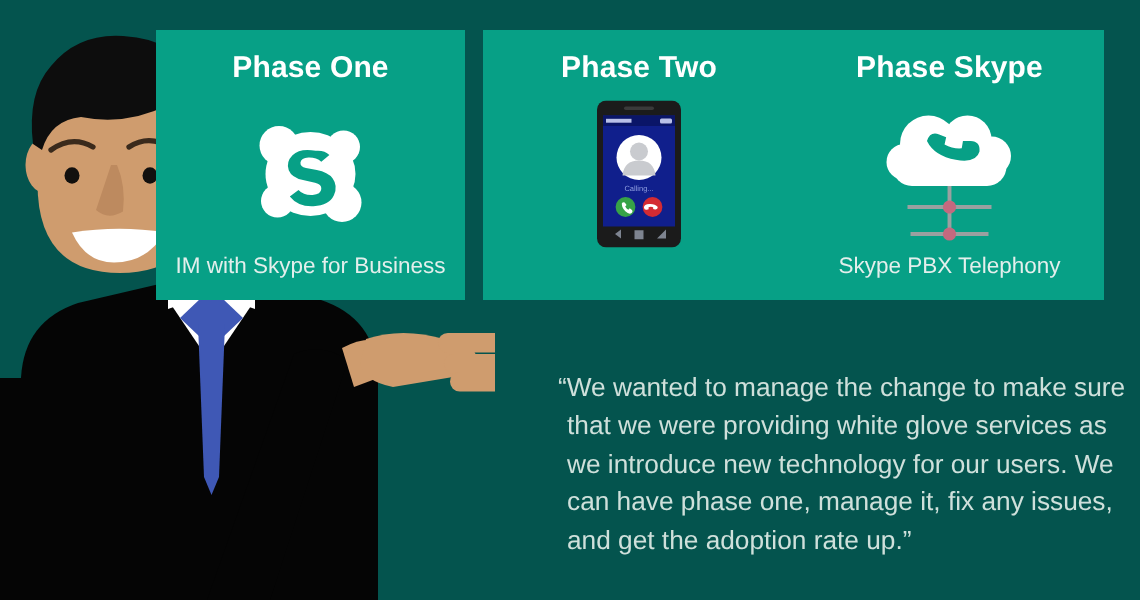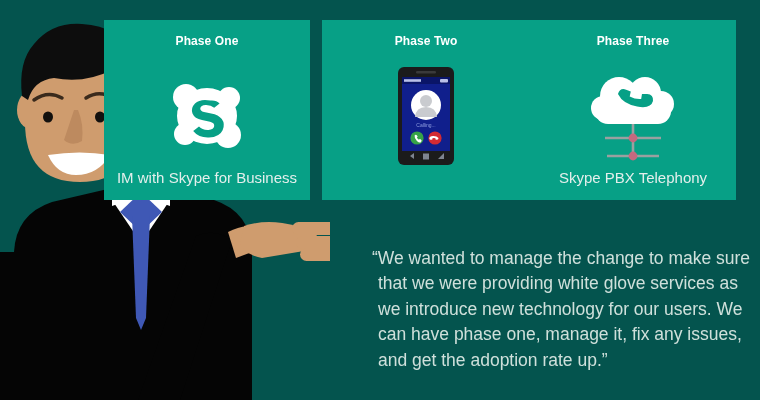--- a/index.html
+++ b/index.html
@@ -33,21 +33,21 @@
   #panel-2 { left: 322px; width: 208px; }
   #panel-3 { left: 530px; width: 206px; }
 
   .panel-title {
     position: absolute;
     top: 14px;
     left: 0;
     width: 100%;
     text-align: center;
     color: #ffffff;
-    font-size: 12px;
+    font-size: 20px;
     font-weight: bold;
     letter-spacing: .1px;
   }
   .panel-caption {
     position: absolute;
     bottom: 14px;
     left: 0;
     width: 100%;
     text-align: center;
     color: #e3efec;
@@ -185,21 +185,21 @@
           <path d="M34.6 68.4 q1.4-1.2 2.4 0.2 l0.7 1.1 -0.9 0.9 q0.8 1.5 2.1 2.2 l0.9-0.9 1.1 0.7 q1.4 1 0.2 2.4 -1.6 1.4 -4.2-1.1 -2.7-2.6 -2.3-5.5 z" fill="#ffffff"></path>
         </g>
         <path d="M12 89 l4 -3 v6 z" fill="#7e8490"></path>
         <rect x="25" y="86.5" width="6" height="6" fill="#7e8490"></rect>
         <path d="M40 92 l6 -6 v6 z" fill="#7e8490"></path>
       </svg>
     </div>
   </div>
 
   <div class="panel" id="panel-3">
-    <div class="panel-title">Phase Three</div>
+    <div class="panel-title">Phase Skype</div>
     <div class="panel-art">
       <svg width="104" height="96" viewBox="0 0 104 96">
         <defs>
           <mask id="cloud-handset-mask">
             <rect x="0" y="0" width="104" height="96" fill="#ffffff"></rect>
             <g transform="rotate(-34 52 34)">
               <path d="M44 19 q5.5-4.4 9.2 0.9 l2.8 4.2 -3.6 3.4 q3.1 5.8 8.1 8.5 l3.4-3.6 4.3 2.8
                        q5.3 3.8 0.9 9.2 -6.2 5.4 -16.2-4.3 -10.4-10.1 -8.9-21.1 z" fill="#000000"></path>
             </g>
           </mask>

